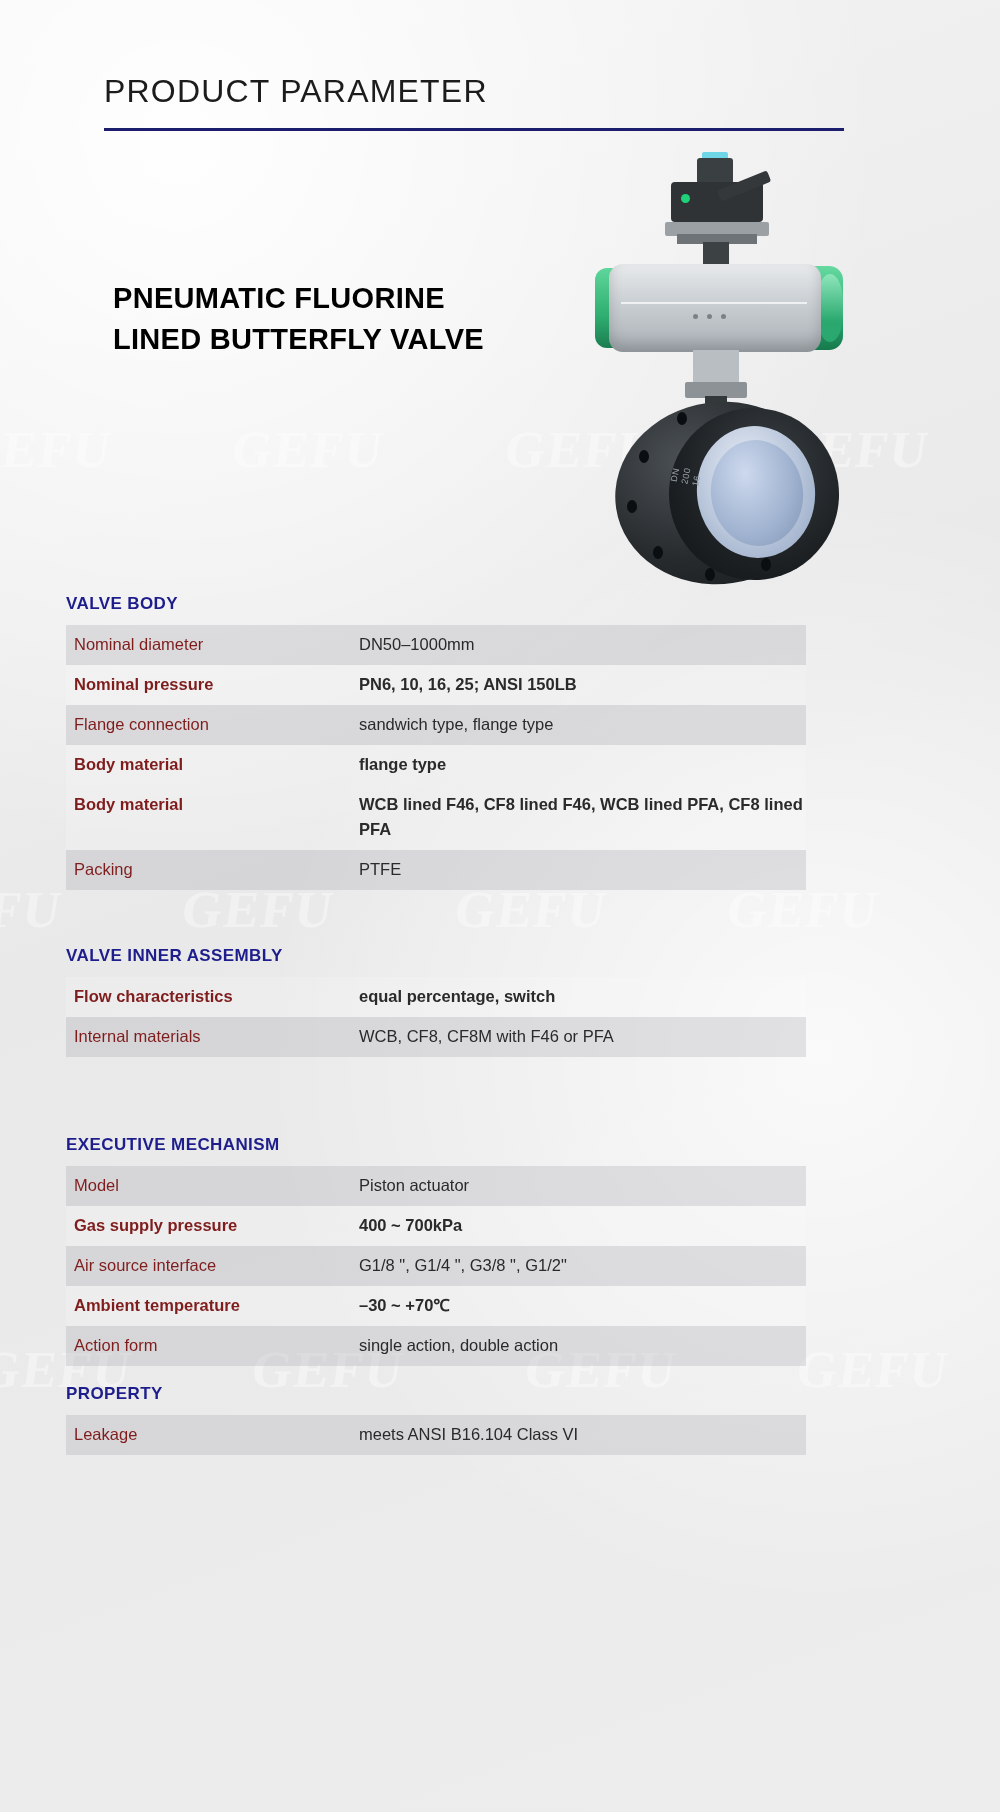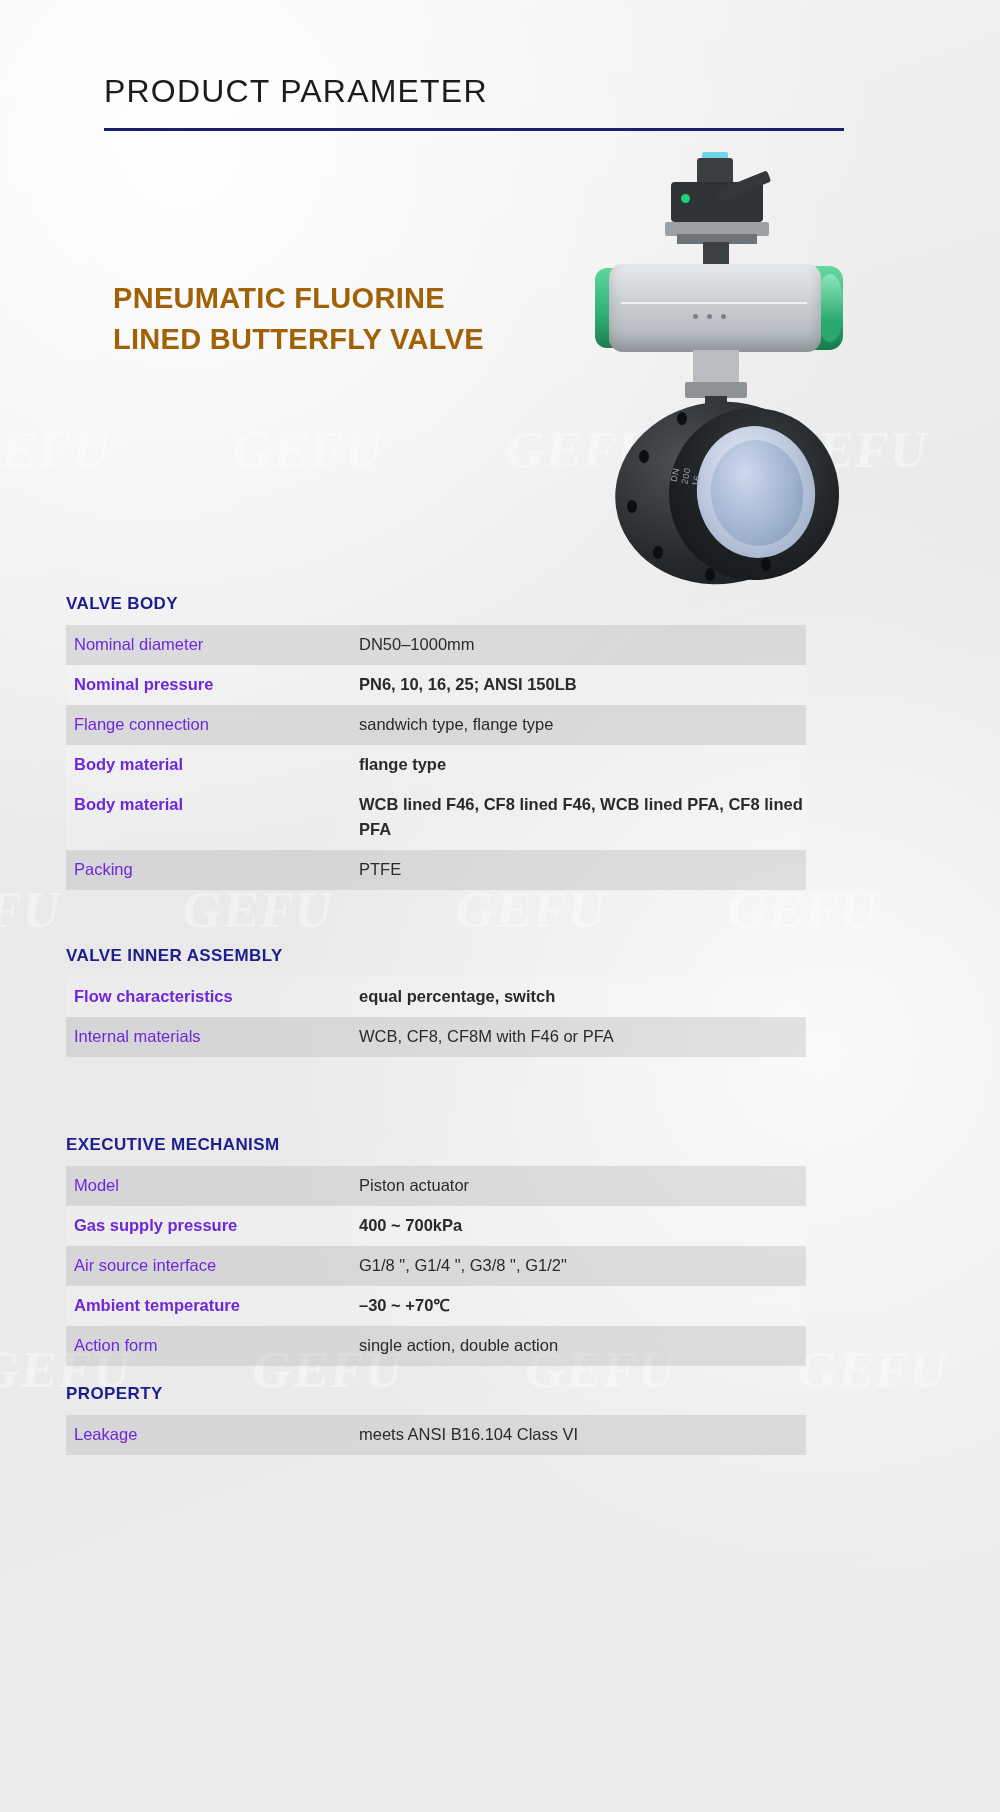--- a/index.html
+++ b/index.html
@@ -37,21 +37,21 @@
   }
   .header-rule {
     margin-top: 18px; height: 3px; width: 740px;
     background: #1d1d6e;
   }
 
   
   .hero-title {
     position: absolute; left: 113px; top: 278px; width: 400px;
     font-size: 29px; font-weight: bold; line-height: 41px;
-    color: #a16207; letter-spacing: .3px;
+    color: #000000; letter-spacing: .3px;
   }
 
   
   .photo { position: absolute; left: 565px; top: 150px; width: 300px; height: 430px; }
   .ph { position: absolute; }
 
   
   .sol-box { left: 132px; top: 8px; width: 36px; height: 26px; background: #3a3f42; border-radius: 3px; }
   .sol-cap { left: 137px; top: 2px; width: 26px; height: 10px; background: #6fd6e8; border-radius: 2px; }
   .sw-body { left: 106px; top: 32px; width: 92px; height: 40px; background: #2f3336; border-radius: 4px; }
@@ -118,21 +118,21 @@
   .section { position: absolute; left: 66px; width: 740px; }
   .section-title {
     font-size: 17px; font-weight: bold; color: #1d1d8c;
     letter-spacing: .4px; margin-bottom: 11px;
   }
   table.params { width: 740px; border-collapse: collapse; table-layout: fixed; }
   table.params td {
     font-size: 16.5px; color: #1f1f1f; padding: 7px 0 8px 8px;
     vertical-align: top; line-height: 25px;
   }
-  table.params td.k { width: 283px; color: #6d28d9; }
+  table.params td.k { width: 283px; color: #7f1d1d; }
   table.params td.v { color: #2a2a2a; padding-left: 10px; }
   tr.shade td { background: rgba(170,170,175,0.30); }
   tr.plain td { background: rgba(255,255,255,0.16); font-weight: bold; }
 
   .sec-body  { top: 594px; }
   .sec-inner { top: 946px; }
   .sec-exec  { top: 1135px; }
   .sec-prop  { top: 1384px; }
 </style>
 </head>

